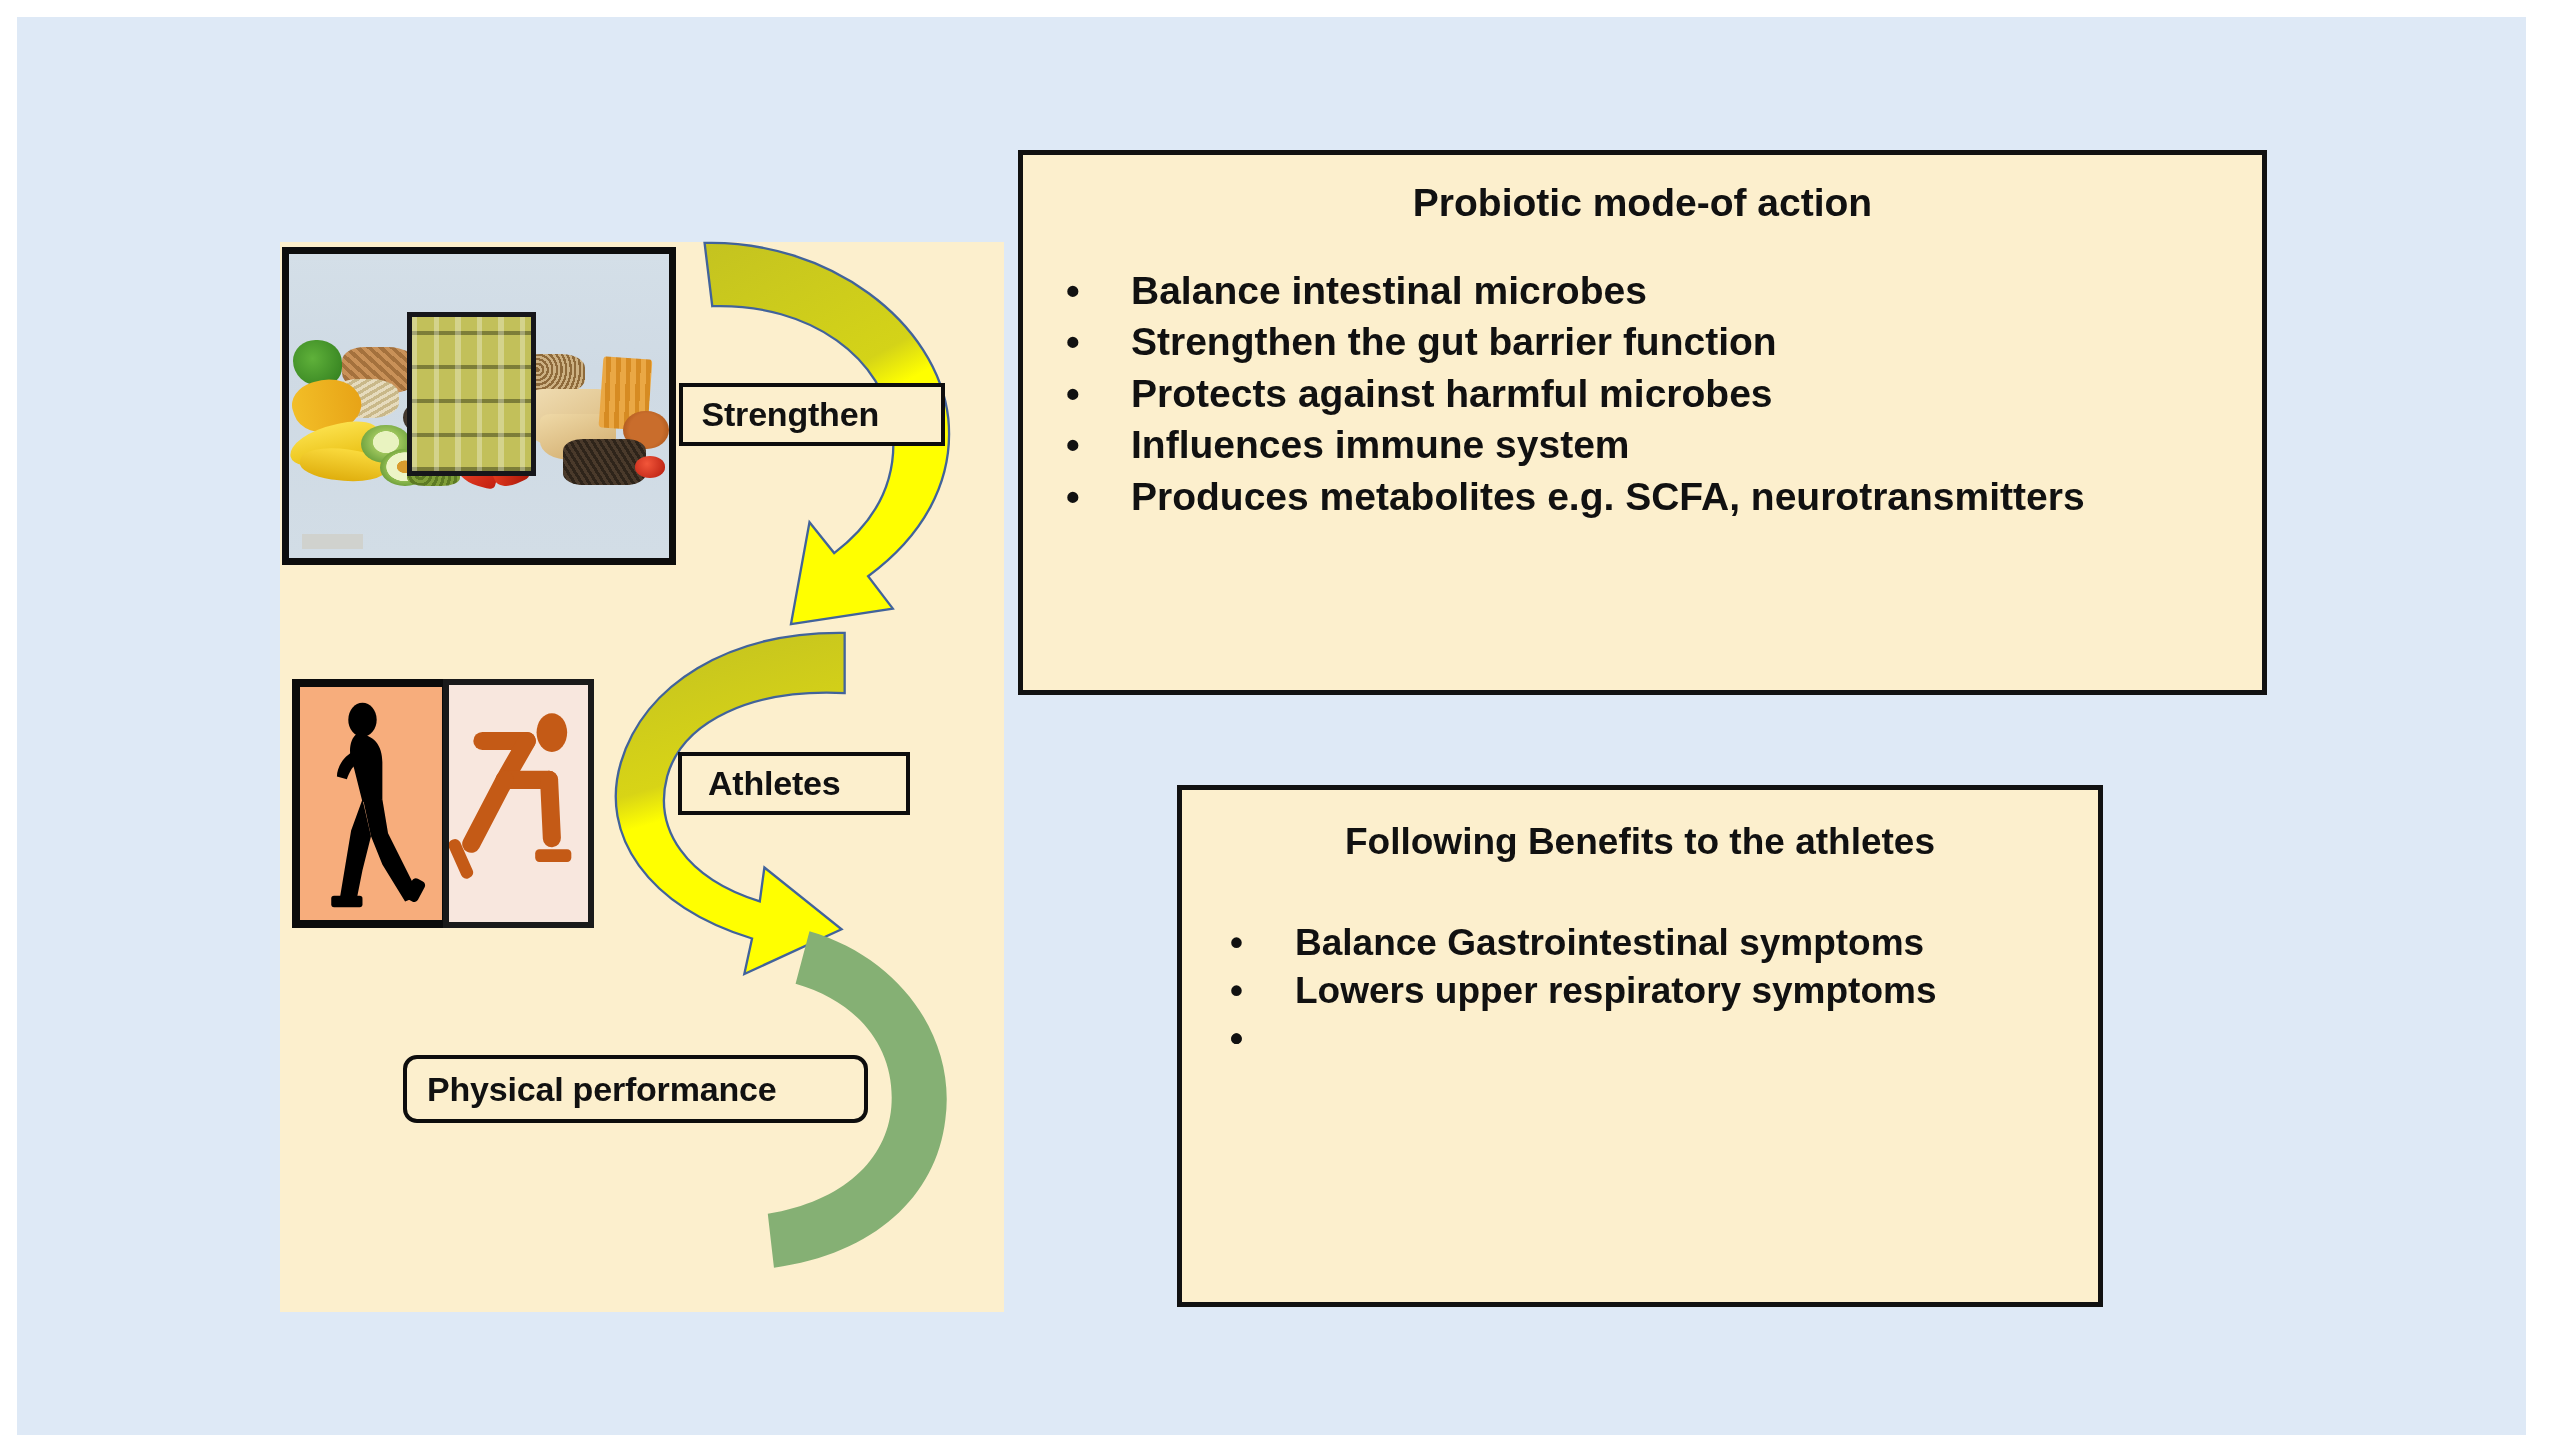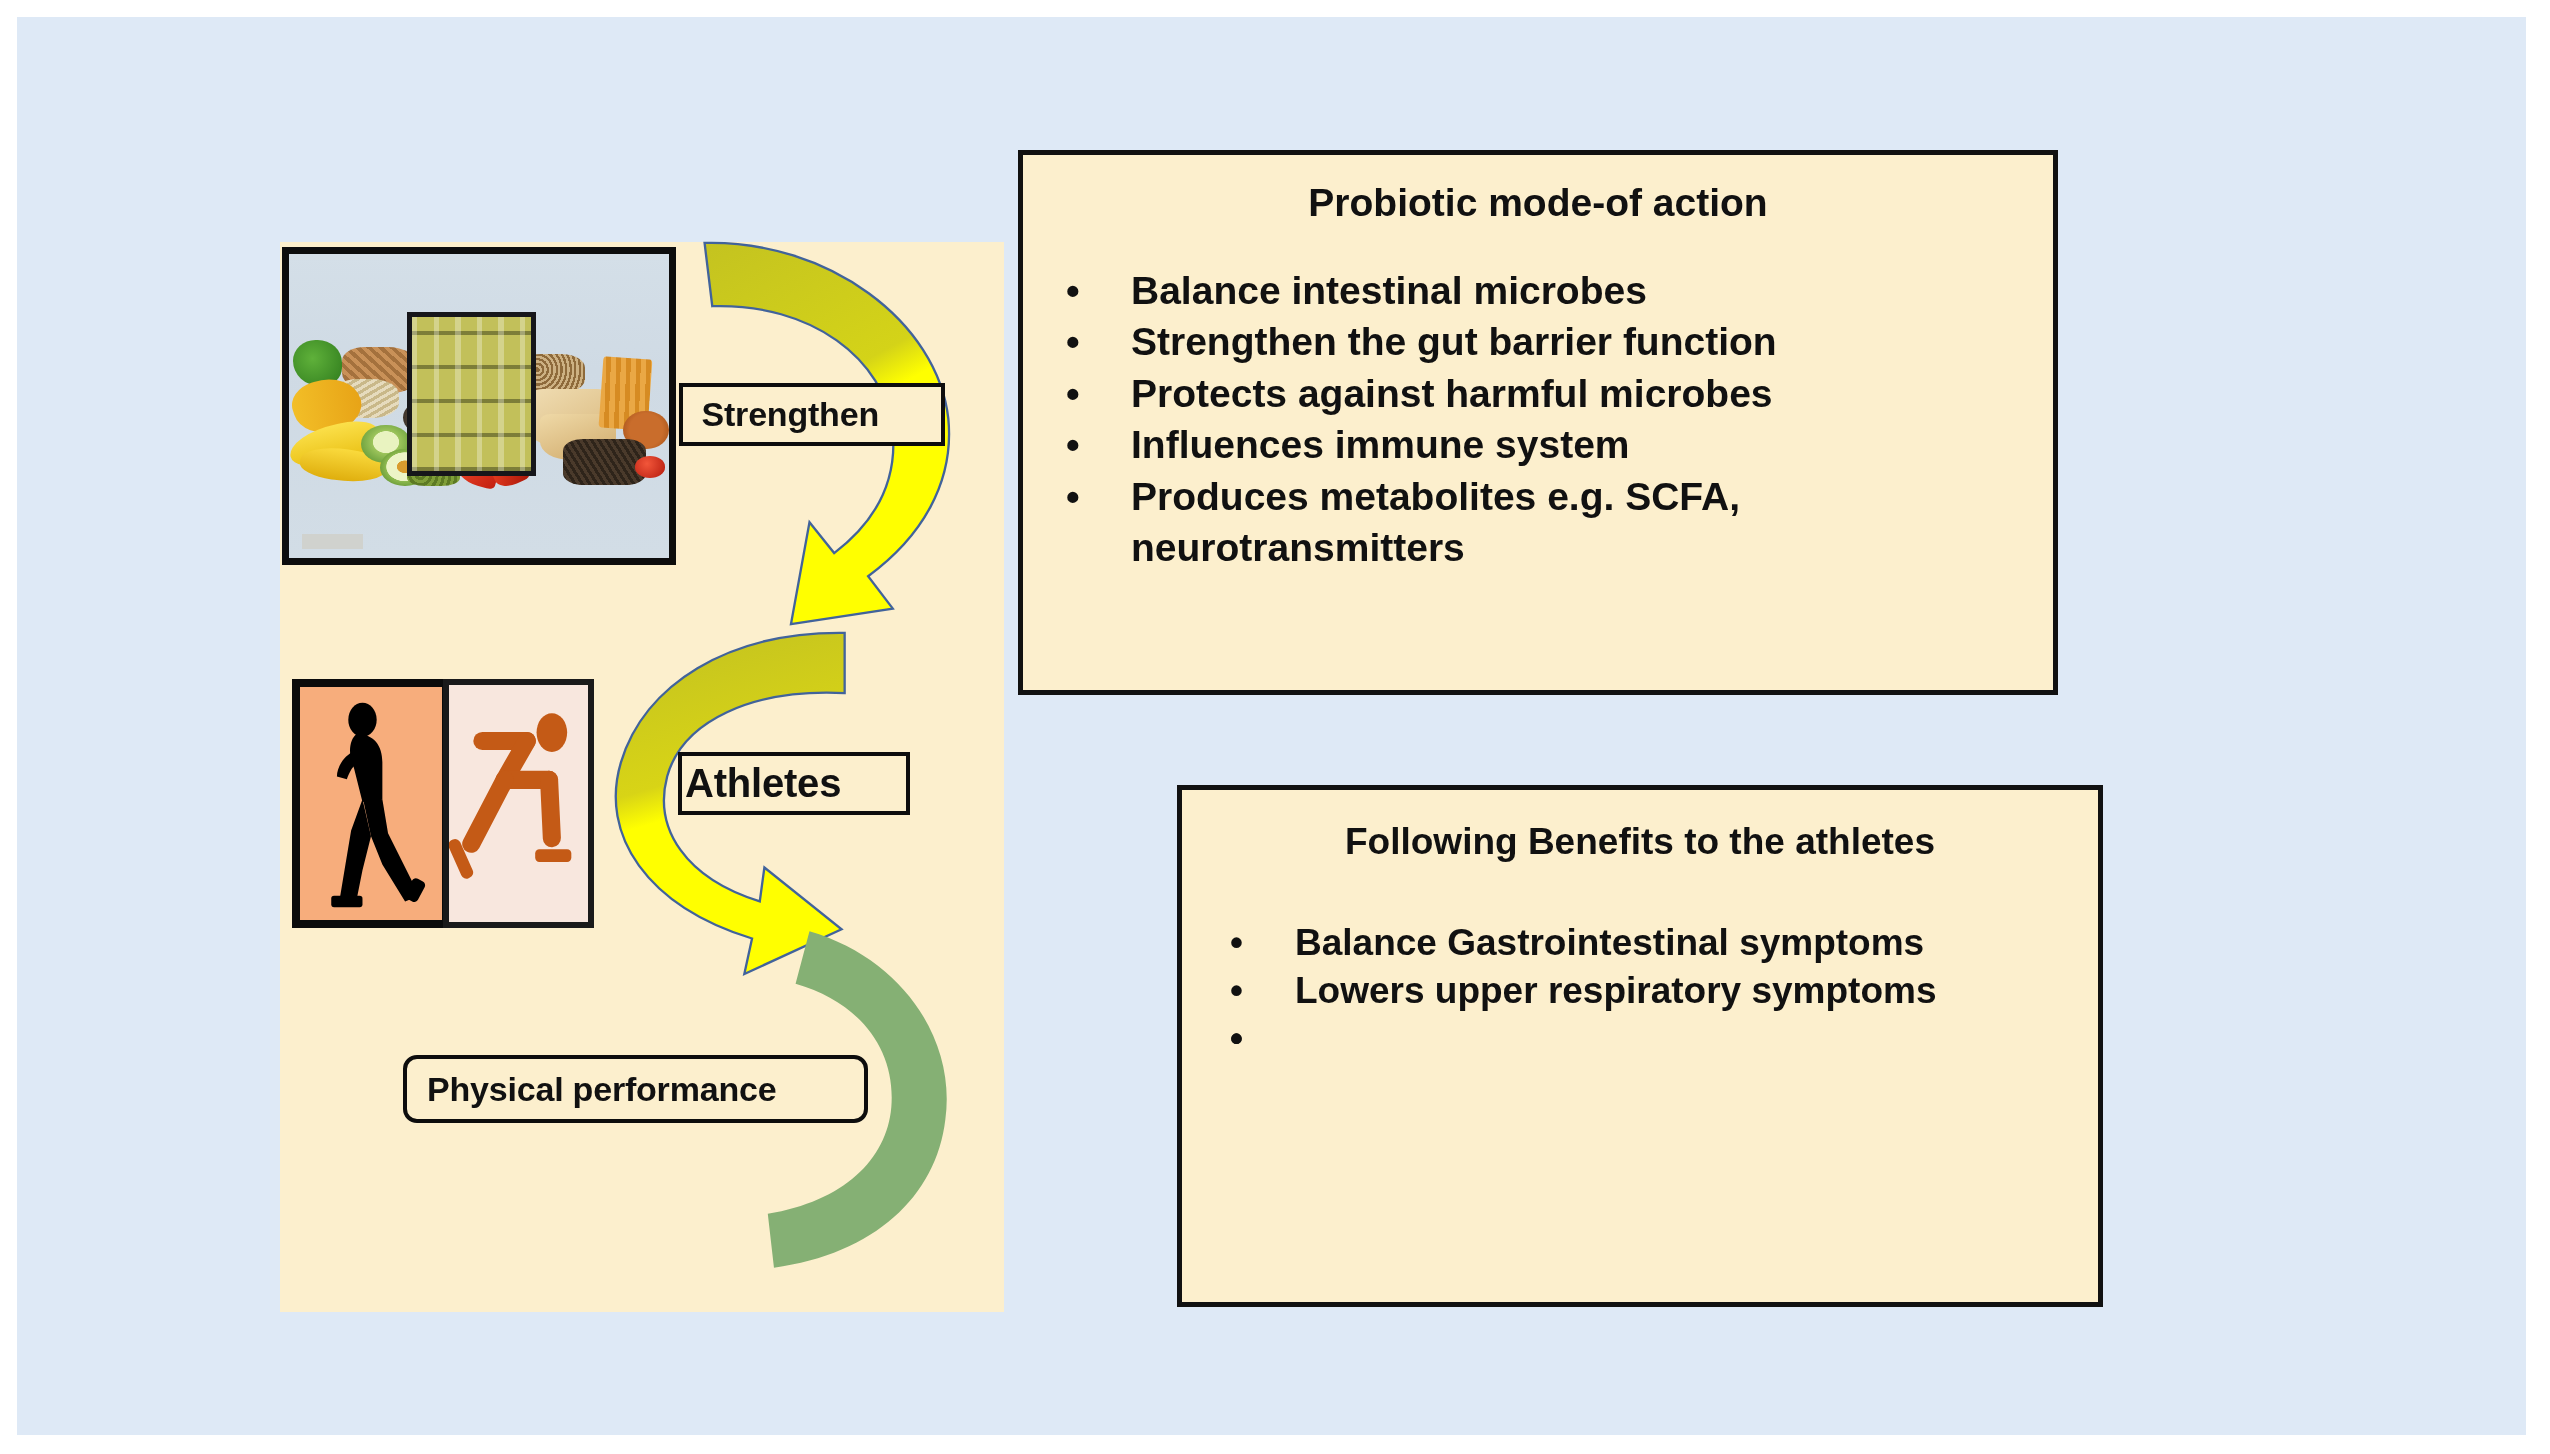--- a/index.html
+++ b/index.html
@@ -64,35 +64,35 @@
   #ath-left{left:0;width:158px;background:#f7ad7c;border:8.5px solid #0b0b0b;}
   #ath-right{left:151px;width:151px;background:#f8e7de;border:6.2px solid #1a1a1a;}
 
   
   .chip{
     position:absolute;background:#fcefcd;border:4.6px solid #0d0d0d;
     box-sizing:border-box;display:flex;align-items:center;
     font-weight:700;color:#111;letter-spacing:-0.2px;
   }
   #chip-probiotics{left:662px;top:366px;width:266px;height:63px;font-size:34px;padding-left:18.5px;}
-  #chip-athletes{left:661px;top:735px;width:232px;height:63px;font-size:40px;padding-left:3px;}
+  #chip-athletes{left:661px;top:735px;width:232px;height:63px;font-size:34px;padding-left:26px;}
   #chip-physical{left:386px;top:1038px;width:465px;height:68px;font-size:34px;padding-left:20px;border-radius:14px;}
 
   
   .arrow-svg{position:absolute;overflow:visible;pointer-events:none;}
   #arrow1-svg{left:649px;top:212px;width:324px;height:409px;}
   #arrow2-svg{left:556px;top:602px;width:355px;height:355px;}
   #arc-svg{left:641px;top:888px;width:340px;height:386px;}
 
   
   .infobox{
     position:absolute;background:#fcefcd;border:5.4px solid #111;
     box-sizing:border-box;
   }
-  #box-action{left:1001px;top:133px;width:1040px;height:545px;}
+  #box-action{left:1001px;top:133px;width:1249px;height:545px;}
   #box-benefits{left:1160px;top:768px;width:926px;height:522px;}
 
   .box-title{
     text-align:center;font-weight:700;color:#111;
   }
   #box-action .box-title{font-size:39px;margin-top:26px;}
   #box-benefits .box-title{font-size:37px;margin-top:31px;}
 
   ul.blist{list-style:none;margin:0;padding:0;}
   ul.blist li{

